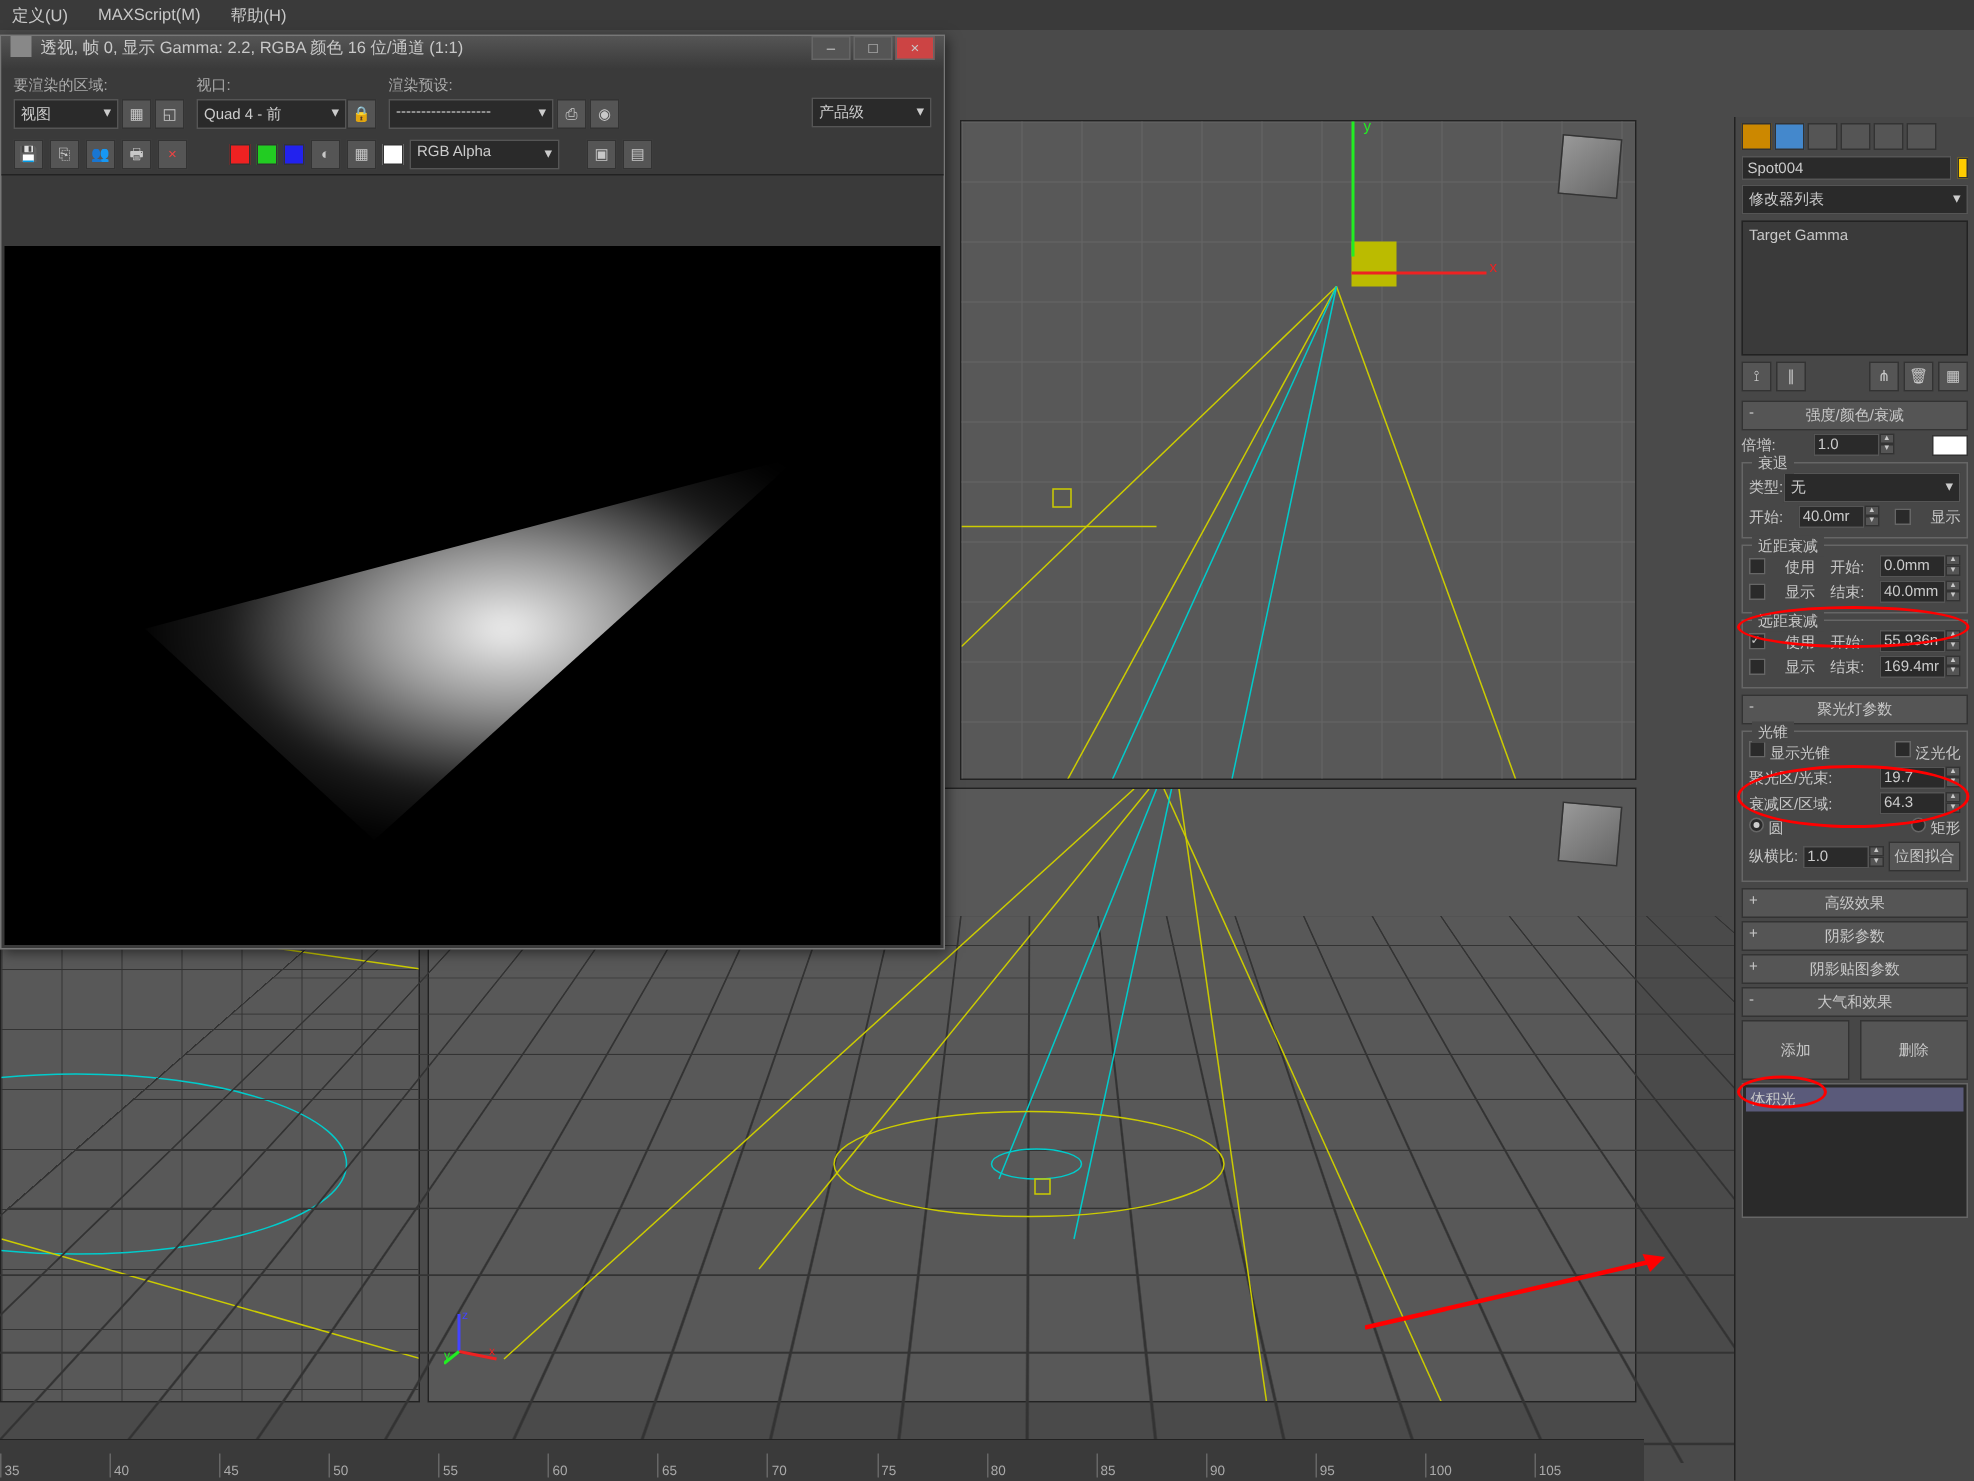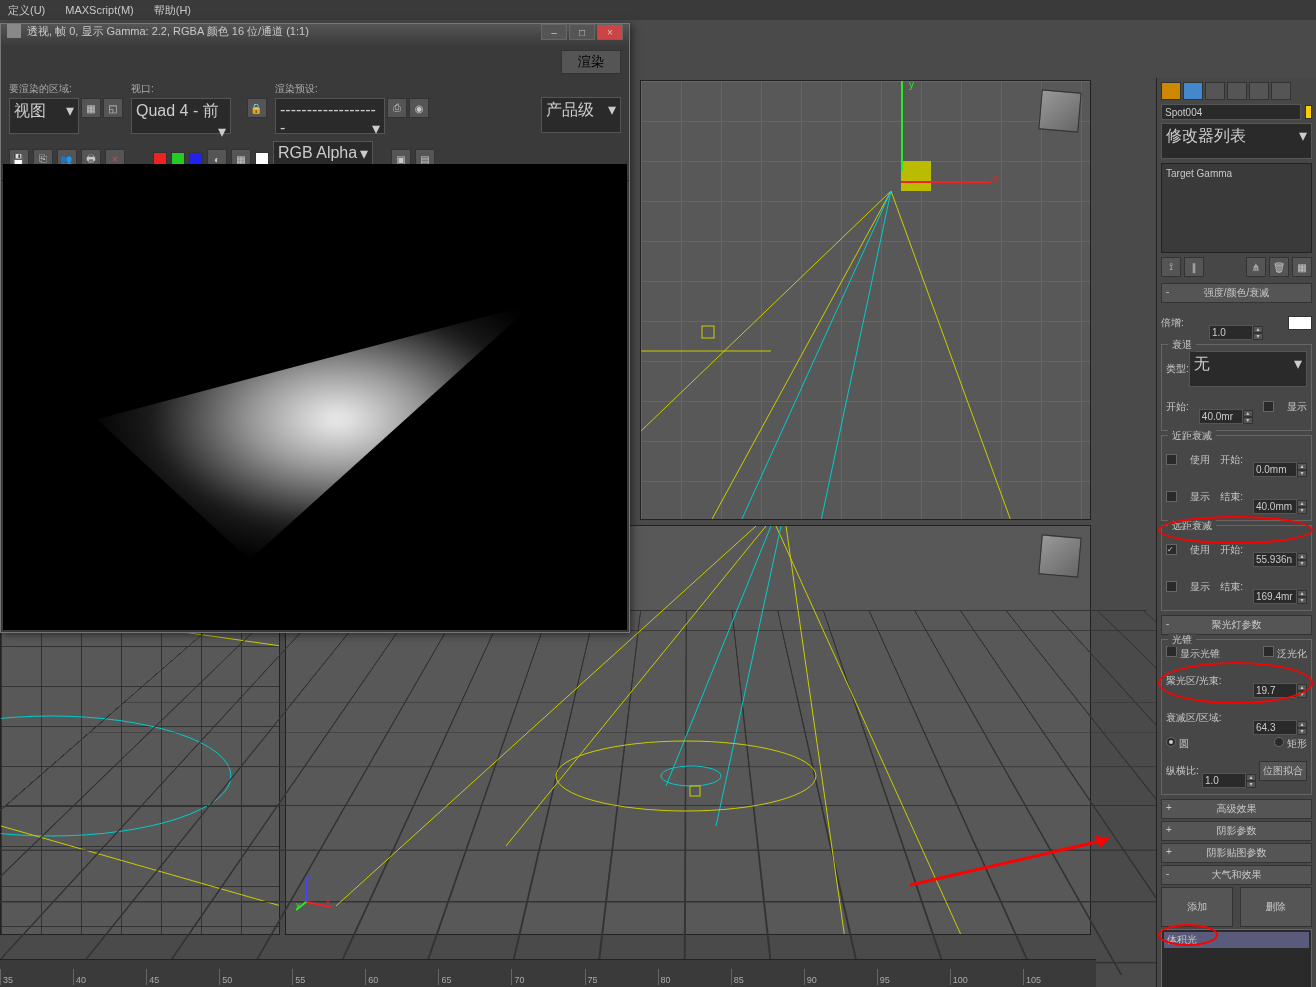--- a/index.html
+++ b/index.html
@@ -20,38 +20,38 @@
 .target-box { position: absolute; width: 30px; height: 30px; background: #bb0; }
 .render-window { position: absolute; top: 23px; left: 0; width: 630px; height: 610px; background: #3a3a3a; border: 1px solid #777; z-index: 10; box-shadow: 2px 2px 8px rgba(0,0,0,0.5); }
 .rw-title { background: linear-gradient(#555, #3a3a3a); height: 22px; display: flex; align-items: flex-start; padding: 0 6px; }
 .rw-title-icon { width: 14px; height: 14px; background: #888; margin-right: 6px; }
 .rw-controls { margin-left: auto; display: flex; gap: 2px; }
 .rw-btn { width: 26px; height: 16px; background: #555; border: 1px solid #666; display: flex; align-items: center; justify-content: center; font-size: 10px; cursor: pointer; }
 .rw-btn.close { background: #c44; }
 .rw-row { display: flex; align-items: center; padding: 4px 8px; gap: 8px; background: #3a3a3a; }
 .rw-section { display: flex; flex-direction: column; gap: 2px; }
 .rw-label { font-size: 10px; color: #aaa; }
-.dropdown { background: #2a2a2a; border: 1px solid #555; color: #ccc; padding: 2px 4px; font-size: 16px; height: 36px; }
+.dropdown { background: #2a2a2a; border: 1px solid #555; color: #ccc; padding: 2px 4px; font-size: 10px; height: 20px; }
 .dropdown::after { content: "▾"; float: right; }
 .tbtn { width: 20px; height: 20px; background: #555; border: 1px solid #333; display: inline-flex; align-items: center; justify-content: center; cursor: pointer; font-size: 10px; }
 .render-btn { margin-left: auto; width: 60px; height: 24px; background: #555; border: 1px solid #333; cursor: pointer; }
 .rw-toolbar { display: flex; align-items: center; padding: 3px 8px; gap: 4px; background: #3a3a3a; border-bottom: 1px solid #222; }
 .color-sw { width: 14px; height: 14px; border: 1px solid #333; }
 .rw-canvas { background: #000; position: absolute; top: 140px; left: 2px; right: 2px; bottom: 2px; }
 .light-gradient { position: absolute; top: 30%; left: 15%; width: 70%; height: 55%; background: radial-gradient(ellipse at 55% 45%, rgba(255,255,255,0.95), rgba(255,255,255,0.6) 25%, rgba(255,255,255,0.1) 55%, transparent 75%); clip-path: polygon(100% 0%, 0% 45%, 35% 100%); filter: blur(8px); }
 .right-panel { position: absolute; top: 78px; right: 0; width: 160px; bottom: 0; background: #474747; border-left: 1px solid #222; padding: 4px; font-size: 10px; overflow: hidden; }
 .rp-tabs { display: flex; gap: 2px; margin-bottom: 4px; }
 .rp-tab { width: 20px; height: 18px; background: #555; border: 1px solid #333; cursor: pointer; }
 .rp-field { display: flex; align-items: center; gap: 4px; margin-bottom: 3px; }
 .rp-input { background: #2a2a2a; border: 1px solid #555; color: #ccc; padding: 1px 3px; font-size: 10px; flex: 1; height: 16px; }
 .rp-color { width: 16px; height: 14px; background: #fc0; border: 1px solid #333; }
 .rp-list { background: #3a3a3a; border: 1px solid #222; height: 90px; padding: 4px; margin-bottom: 4px; }
 .rp-group { border: 1px solid #666; margin: 4px 0; padding: 4px; position: relative; }
 .rp-group-title { position: absolute; top: -7px; left: 6px; background: #474747; padding: 0 4px; font-size: 10px; }
-.spinner { display: flex; align-items: center; margin-top: 20px; }
+.spinner { display: flex; align-items: flex-start; }
 .spinner input { width: 44px; background: #2a2a2a; border: 1px solid #555; color: #ccc; padding: 1px 2px; font-size: 10px; height: 15px; }
 .spin-btns { display: flex; flex-direction: column; }
 .spin-btns div { width: 10px; height: 7px; background: #555; border: 1px solid #333; font-size: 6px; text-align: center; line-height: 5px; cursor: pointer; }
 .rollout-hdr { background: #555; border: 1px solid #333; padding: 2px 4px; margin: 2px 0; text-align: center; cursor: pointer; position: relative; }
 .rollout-hdr .pm { position: absolute; left: 4px; }
 .rp-row { display: flex; align-items: center; justify-content: space-between; margin: 2px 0; }
 .cb { width: 11px; height: 11px; background: #2a2a2a; border: 1px solid #666; display: inline-block; margin-right: 3px; }
 .cb.checked::after { content: "✓"; font-size: 8px; color: #ccc; position: relative; top: -2px; }
 .radio { width: 10px; height: 10px; border-radius: 50%; background: #2a2a2a; border: 1px solid #666; display: inline-block; margin-right: 3px; }
 .radio.checked::after { content: ""; display: block; width: 4px; height: 4px; border-radius: 50%; background: #ccc; margin: 2px; }
@@ -135,35 +135,32 @@
 <div class="render-window">
   <div class="rw-title">
     <div class="rw-title-icon"></div>
     <span>透视, 帧 0, 显示 Gamma: 2.2, RGBA 颜色 16 位/通道 (1:1)</span>
     <div class="rw-controls">
       <div class="rw-btn">–</div>
       <div class="rw-btn">□</div>
       <div class="rw-btn close">×</div>
     </div>
   </div>
-  <div class="rw-row" style="justify-content:flex-end;">
-    <button class="render-btn">渲染</button>
-  </div>
   <div class="rw-row">
     <div class="rw-section">
       <span class="rw-label">要渲染的区域:</span>
       <div style="display:flex; gap:2px;">
         <div class="dropdown" style="width:70px;">视图</div>
         <div class="tbtn">▦</div>
         <div class="tbtn">◱</div>
       </div>
     </div>
     <div class="rw-section">
       <span class="rw-label">视口:</span>
-      <div style="display:flex; gap:16px;">
+      <div style="display:flex; gap:0;">
         <div class="dropdown" style="width:100px;">Quad 4 - 前</div>
         <div class="tbtn">🔒</div>
       </div>
     </div>
     <div class="rw-section">
       <span class="rw-label">渲染预设:</span>
       <div style="display:flex; gap:2px;">
         <div class="dropdown" style="width:110px;">-------------------</div>
         <div class="tbtn">⎙</div>
         <div class="tbtn">◉</div>

